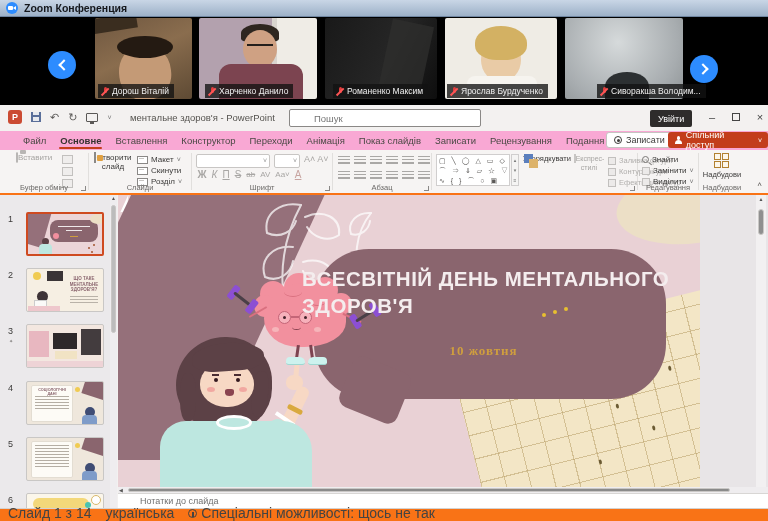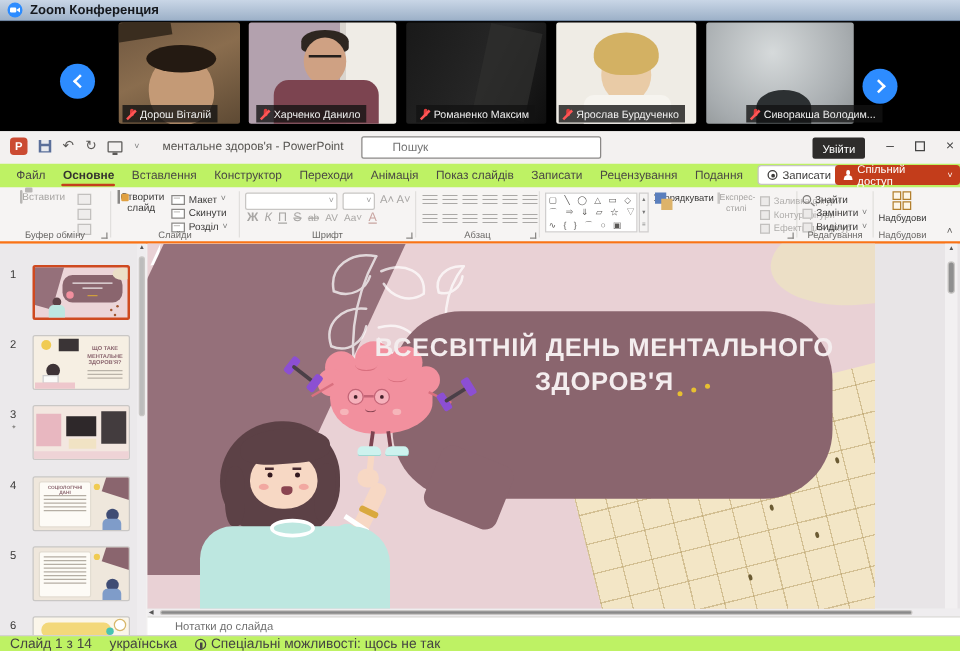--- a/index.html
+++ b/index.html
@@ -58,21 +58,21 @@
   .qcaret{font-size:7px;color:#777}
   .doc-title{position:absolute;left:130px;top:7px;font-size:9.5px;color:#55534f;white-space:nowrap}
   .searchbox{position:absolute;left:289px;top:4px;width:192px;height:18px;background:#fff;border:1px solid #8a8886;border-radius:2px;font-size:9.5px;color:#605e5c;padding-left:24px}
   .mag{position:absolute;width:7px;height:7px;border:1.4px solid #7a7876;border-radius:50%}
   .mag::after{content:"";position:absolute;left:5px;top:6px;width:4px;height:1.4px;background:#7a7876;transform:rotate(40deg)}
   .mag.in-search{left:296px;top:9px}
   .signin{position:absolute;left:650px;top:5px;height:17px;background:#2e2c2b;color:#fff;font-size:9px;border-radius:2px;padding:0 8px;display:flex;align-items:center}
   .winbtn{position:absolute;top:0;width:24px;height:24px;display:flex;align-items:center;justify-content:center;font-size:11px;color:#444}
   .winbtn .box{width:8px;height:8px;border:1.2px solid #444}
   
-  .tabs{position:relative;height:19px;display:flex;align-items:flex-end;padding-left:6px;background:#bef264}
+  .tabs{position:relative;height:19px;display:flex;align-items:flex-end;padding-left:16px;background:#f9a8d4}
   .tab{font-size:9.5px;color:#4a4844;padding:0 7px;height:100%;display:flex;align-items:center;position:relative}
   .tab.active{color:#35332f;font-weight:bold}
   .tab.active::after{content:"";position:absolute;left:6px;right:6px;bottom:1px;height:2.5px;background:#c43e1c;border-radius:2px}
   .recbtn{position:absolute;left:606px;top:1px;height:16px;border:1px solid #c6c4c2;background:#fff;border-radius:3px;display:flex;align-items:center;gap:4px;padding:0 7px;font-size:9px;color:#3b3a39}
   .recdot{width:8px;height:8px;border:1.4px solid #3b3a39;border-radius:50%;position:relative}
   .recdot::after{content:"";position:absolute;left:1.6px;top:1.6px;width:3px;height:3px;border-radius:50%;background:#3b3a39}
   .sharebtn{position:absolute;left:668px;top:1px;height:16px;background:#c33d1b;border-radius:3px;display:flex;align-items:center;gap:4px;padding:0 6px;font-size:9px;color:#fff}
   .personico{width:8px;height:8px;position:relative}
   .personico::before{content:"";position:absolute;left:2.5px;top:0;width:3.5px;height:3.5px;border-radius:50%;background:#fff}
   .personico::after{content:"";position:absolute;left:0.5px;top:4px;width:7px;height:4px;border-radius:4px 4px 0 0;background:#fff}
@@ -169,21 +169,21 @@
   
   .canvas{position:absolute;left:118px;top:0;width:650px;height:292px;background:#e8e5e7}
   .slide{position:absolute;left:0;top:0;width:582px;height:292px;background:#e9d1d5;overflow:hidden}
   .slide i{position:absolute}
   .leftshape{left:-2px;top:0;width:215px;height:265px;background:#95707a;clip-path:polygon(7% 0%,97% 0%,40% 100%,0% 100%,0% 12%);z-index:1}
   .beigeblob{left:498px;top:-28px;width:156px;height:76px;background:#ecdfc6;border-radius:50%;transform:rotate(-8deg);z-index:1}
   .grid{left:330px;top:158px;width:380px;height:230px;background-color:#f3e6c6;background-image:repeating-linear-gradient(0deg,rgba(185,160,105,.55) 0 1px,transparent 1px 24px),repeating-linear-gradient(90deg,rgba(185,160,105,.55) 0 1px,transparent 1px 24px);transform:rotate(-14deg);transform-origin:0 0;z-index:1}
   .seeds{left:60px;top:40px;width:3px;height:5px;background:#6b5b33;border-radius:50%;box-shadow:40px 18px 0 #6b5b33,90px 50px 0 #6b5b33,150px 26px 0 #6b5b33,120px 80px 0 #6b5b33,200px 60px 0 #6b5b33,60px 100px 0 #6b5b33}
   .bubble{left:196px;top:54px;width:352px;height:150px;background:#8a656e;border-radius:55px;z-index:2}
   .btail{left:226px;top:168px;width:62px;height:54px;background:#8a656e;border-radius:10px;transform:rotate(22deg);z-index:2}
-  .stitle{left:168px;top:70px;width:395px;text-align:center;font-size:20.5px;font-weight:600;letter-spacing:.5px;color:#f4edee;line-height:27px;z-index:6}
+  .stitle{left:184px;top:70px;width:395px;text-align:left;font-size:20.5px;font-weight:600;letter-spacing:.5px;color:#f4edee;line-height:27px;z-index:6}
   .sdate{left:168px;top:148px;width:395px;text-align:center;font-family:"Liberation Serif",serif;font-weight:bold;font-size:13px;letter-spacing:1px;color:#cf9e3e;z-index:6}
   .ymarks{z-index:3}
   .ym1{left:432px;top:96px;transform:rotate(-38deg)}
   .ym2{left:444px;top:90px;transform:rotate(-30deg)}
   .ym3{left:456px;top:86px;transform:rotate(-22deg)}
   .yd1{left:424px;top:118px;width:4px;height:4px;background:#e8c030;border-radius:50%;box-shadow:11px -3px 0 #e8c030,22px -6px 0 #e8c030;z-index:3}
   .bolt{left:206px;top:50px;z-index:3;transform:rotate(-10deg)}
   
   .brainchar{left:136px;top:86px;width:104px;height:98px;z-index:5}
   .brainchar i{position:absolute}
@@ -241,21 +241,21 @@
   .vscroll{position:absolute;left:638px;top:0;width:10px;height:292px;background:#f2f0f1}
   .vscroll .arr{position:absolute;left:0;top:1px;width:10px;text-align:center;font-size:5px;color:#555}
   .vscroll .thumb{position:absolute;left:2px;top:14px;width:6px;height:26px;background:#8f8f8f;border-radius:3px}
 
   
   .hscroll{position:absolute;left:118px;top:382px;width:650px;height:6px;background:#efedef}
   .hscroll .arr{position:absolute;left:1px;top:0;font-size:5px;color:#555;line-height:6px}
   .hscroll .thumb{position:absolute;left:10px;top:1px;width:602px;height:4px;background:#8a8a8a;border-radius:2px}
   .notes{position:absolute;left:118px;top:388px;width:650px;height:15px;background:#fff;border-top:1px solid #d8d6d4;display:flex;align-items:center}
   .notes span{font-size:9px;color:#707070;padding-left:22px}
-  .status{position:absolute;left:0;top:403px;width:768px;height:13px;background:#bef264;border-top:1px solid #d4d2d0;display:flex;align-items:flex-end;font-size:11px;color:#454442}
+  .status{position:absolute;left:0;top:403px;width:768px;height:13px;background:#f97316;border-top:1px solid #d4d2d0;display:flex;align-items:flex-end;font-size:14px;color:#454442}
   .status .lft{display:flex;align-items:center;gap:14px;padding-left:8px;white-space:nowrap}
   .status .rgt{margin-left:auto;display:flex;align-items:center;gap:7px;padding-right:4px;white-space:nowrap}
   .accico{width:9px;height:9px;border:1px solid #454442;border-radius:50%;position:relative;flex:none}
   .accico::after{content:"";position:absolute;left:3px;top:2px;width:2px;height:5px;background:#454442}
   .s-ico{display:inline-block;vertical-align:middle}
   .notesico{width:9px;height:7px;background:repeating-linear-gradient(to bottom,#5a5856 0 1px,transparent 1px 3px)}
   .commico{width:9px;height:7px;border:1px solid #5a5856;border-radius:2px;position:relative}
   .commico::after{content:"";position:absolute;left:1px;bottom:-3px;width:3px;height:3px;border-left:1px solid #5a5856;transform:skewX(-30deg)}
   .vw{width:14px;height:11px;border:1px solid #8a8886;background:#fff;position:relative}
   .vw.active{outline:2px solid #d0cecd;background:#fdfdfd}
@@ -639,20 +639,21 @@
 
           <svg class="bolt" width="20" height="30" viewBox="0 0 16 30">
             <polygon points="11,0 0,16 6,16 3,29 15,11 8,11" fill="#ffffff"></polygon>
           </svg>
           <i class="ym1 ymarks"></i>
           <i class="ym2 ymarks"></i>
           <i class="ym3 ymarks"></i>
           <i class="yd1"></i>
 
           <div class="stitle abs">ВСЕСВІТНІЙ ДЕНЬ МЕНТАЛЬНОГО ЗДОРОВ'Я</div>
+          <div class="sdate abs">10 жовтня</div>
 
           <div class="brainchar abs">
             <i class="bump bb1"></i>
               <i class="bump bb2"></i>
             <i class="bump bb3"></i>
               <i class="bump bb4"></i>
             <i class="bump bb5"></i>
               <i class="bbody"></i>
             <i class="bl1"></i>
               <i class="bl2"></i>

